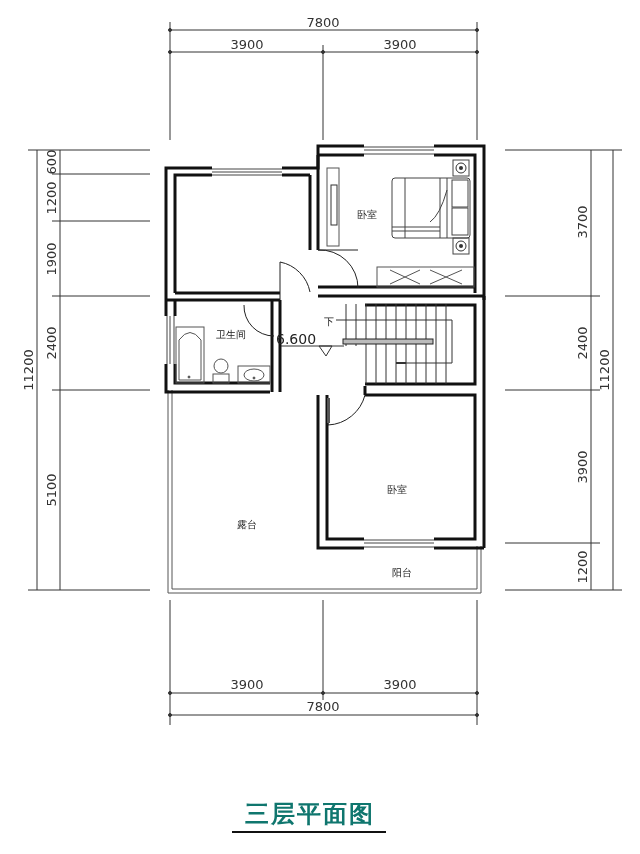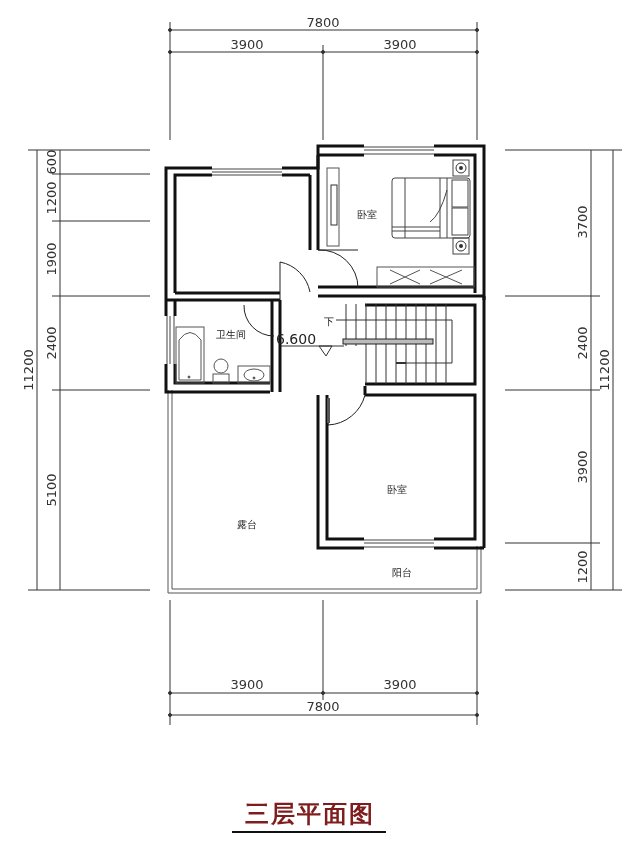--- a/index.html
+++ b/index.html
@@ -4,21 +4,21 @@
 <style>
   html, body { margin: 0; padding: 0; background: #ffffff; }
   body { width: 640px; height: 854px; position: relative; overflow: hidden;
          font-family: "DejaVu Sans", sans-serif; }
   svg { position: absolute; left: 0; top: 0; }
   .dim { font-family: "DejaVu Sans", sans-serif; font-size: 13px; fill: #333; }
   .room { font-family: "DejaVu Sans", sans-serif; font-size: 10px; fill: #222; }
   .elev { font-family: "DejaVu Sans", sans-serif; font-size: 14px; fill: #222; }
   .title { position: absolute; left: 230px; top: 798px; width: 160px; text-align: center;
            font-family: "DejaVu Sans", sans-serif; font-size: 24px; font-weight: bold;
-           color: #7f1d1d; letter-spacing: 2px; }
+           color: #0f766e; letter-spacing: 2px; }
   .title-underline { position: absolute; left: 232px; top: 831px; width: 154px; height: 2px; background: #111; }
 </style>
 </head>
 <body>
 
 <svg width="640" height="854" viewBox="0 0 640 854">
 
   <g stroke="#333" stroke-width="1">
     <line x1="170" y1="30" x2="477" y2="30"></line>
     <line x1="170" y1="52" x2="477" y2="52"></line>

